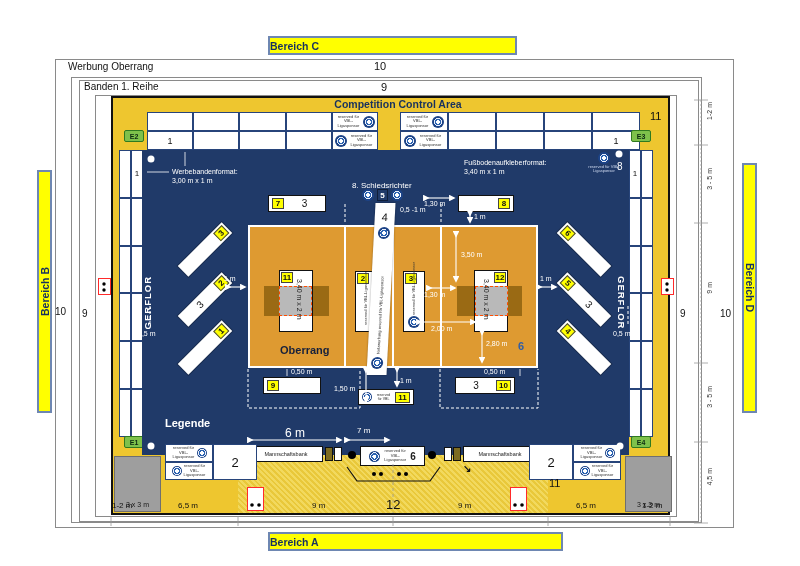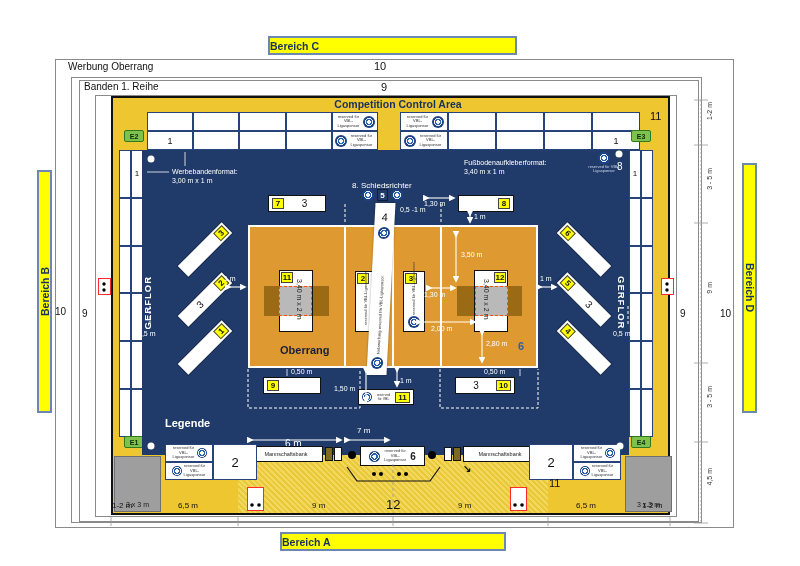--- a/index.html
+++ b/index.html
@@ -41,21 +41,21 @@
 </style>
 </head>
 <body>
 
 <div class="page">
 
 
   <div class="bar" style="left:268px;top:36px;width:249px;height:19px">
       <span>Bereich C</span>
     </div>
-  <div class="bar" style="left:280px;top:532px;width:226px;height:19px">
+  <div class="bar" style="left:268px;top:532px;width:295px;height:19px">
       <span>Bereich A</span>
     </div>
   <div class="bar" style="left:37px;top:170px;width:15px;height:243px">
       <span class="vtext-up">Bereich B</span>
     </div>
   <div class="bar" style="left:742px;top:163px;width:15px;height:250px">
       <span class="vtext">Bereich D</span>
     </div>
 
   <div class="ring" style="left:55px;top:59px;width:679px;height:469px"></div>
@@ -270,21 +270,21 @@
   <div class="t w" style="left:461px;top:251px;font-size:7px">3,50 m</div>
   <div class="t w" style="left:424px;top:291px;font-size:7px">1,30 m</div>
   <div class="t w" style="left:431px;top:325px;font-size:7px">2,00 m</div>
   <div class="t w" style="left:486px;top:340px;font-size:7px">2,80 m</div>
   <div class="t w" style="left:224px;top:275px;font-size:7px">1 m</div>
   <div class="t w" style="left:540px;top:275px;font-size:7px">1 m</div>
   <div class="t w" style="left:291px;top:368px;font-size:7px">0,50 m</div>
   <div class="t w" style="left:484px;top:368px;font-size:7px">0,50 m</div>
   <div class="t w" style="left:334px;top:385px;font-size:7px">1,50 m</div>
   <div class="t w" style="left:400px;top:377px;font-size:7px">1 m</div>
-  <div class="t w" style="left:285px;top:438px;font-size:10px">6 m</div>
+  <div class="t w" style="left:285px;top:426px;font-size:12px">6 m</div>
   <div class="t w" style="left:357px;top:426px;font-size:8px">7 m</div>
 
   <div class="hatch"></div>
   <div class="bench" style="left:249px;top:446px;width:74px;height:16px">Mannschaftsbank</div>
   <div class="sq" style="left:325px;top:447px;width:8px;height:14px;background:#7d6b21;border:1px solid #111"></div>
   <div class="sq" style="left:334px;top:447px;width:8px;height:14px;background:#fff;border:1px solid #111"></div>
   <div class="sq" style="left:444px;top:447px;width:8px;height:14px;background:#fff;border:1px solid #111"></div>
   <div class="sq" style="left:453px;top:447px;width:8px;height:14px;background:#7d6b21;border:1px solid #111"></div>
   <div class="bench" style="left:463px;top:446px;width:74px;height:16px">Mannschaftsbank</div>
   <div class="bench" style="left:360px;top:446px;width:65px;height:20px;font-size:10px;gap:2px">

